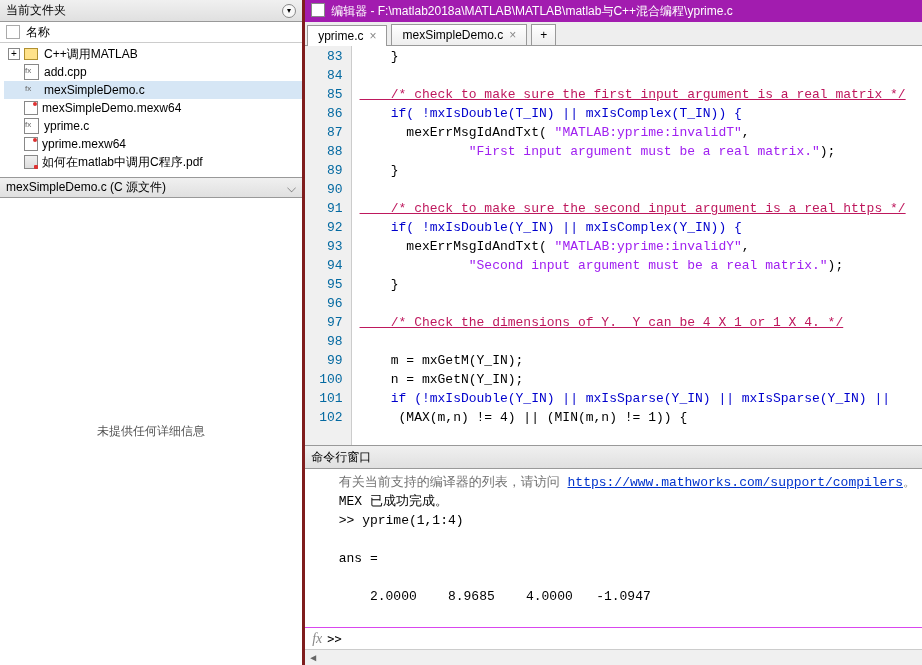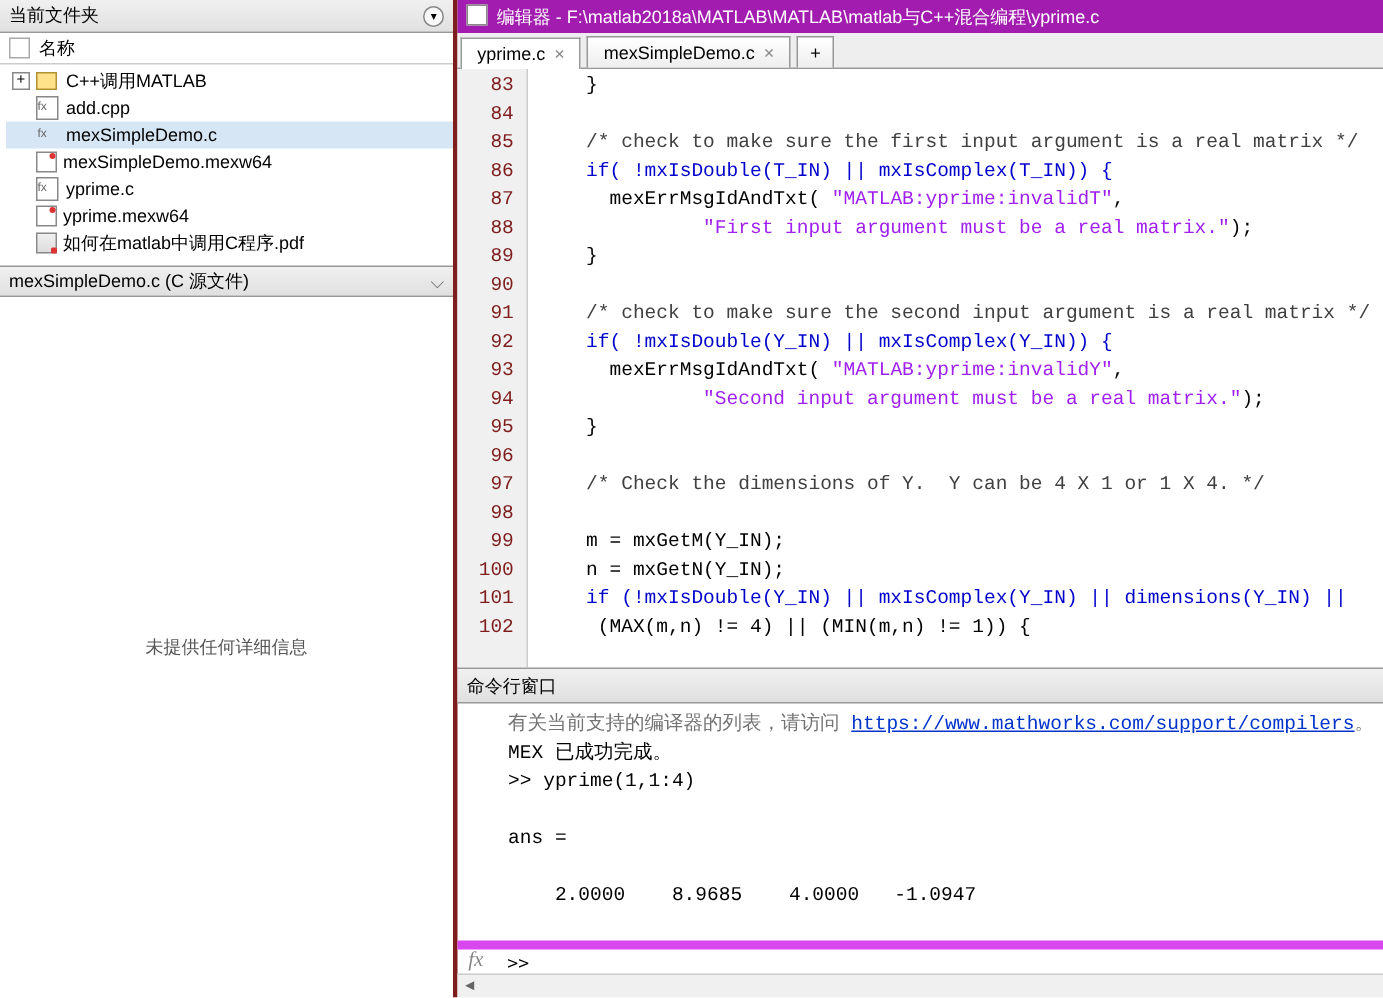--- a/index.html
+++ b/index.html
@@ -34,31 +34,31 @@
   .editor-title { background: #a21caf; color: #fff; padding: 3px 6px; display: flex; align-items: flex-start; height: 22px; }
   .editor-title .eicon { width: 14px; height: 14px; background: #fff; border: 1px solid #888; margin-right: 6px; display: inline-block; }
   
   .tabs { display: flex; background: #eee; border-bottom: 1px solid #999; height: 24px; }
   .tab { padding: 3px 10px; border: 1px solid #999; border-bottom: none; background: linear-gradient(#fff,#eee); margin: 2px 2px 0 2px; display: flex; align-items: center; gap: 6px; font-size: 12px; }
   .tab.active { background: #fff; position: relative; top: 1px; }
   .tab .x { color: #888; cursor: pointer; }
   .tab.plus { padding: 1px 8px; }
   
   .code-area { flex: 1; display: flex; overflow: auto; background: #fff; font-family: Consolas, "Courier New", monospace; font-size: 13px; min-height: 0; }
-  .gutter { background: #f0f0f0; color: #7f1d1d; text-align: right; padding: 1px 8px 1px 14px; border-right: 1px solid #ccc; white-space: pre; line-height: 19px; }
+  .gutter { background: #f0f0f0; color: #0369a1; text-align: right; padding: 1px 8px 1px 14px; border-right: 1px solid #ccc; white-space: pre; line-height: 19px; }
   .code { padding: 1px 8px; white-space: pre; line-height: 19px; }
-  .c-comment { color: #404040; }
+  .c-comment { color: #be185d; text-decoration: underline; }
   .c-kw { color: #0000cd; }
   .c-str { color: #a020f0; }
   
   .cmd-title { background: linear-gradient(#f0f0f0,#e0e0e0); border-top: 1px solid #999; border-bottom: 1px solid #999; padding: 3px 6px; height: 24px; }
   .cmd-body { flex: 0 0 auto; padding: 4px 6px 2px 18px; font-family: Consolas, "Courier New", monospace; font-size: 13px; white-space: pre; line-height: 19px; position: relative; }
   .cmd-body a { color: #0033cc; text-decoration: underline; }
   .orange { color: #737373; }
-  .fx-row { display: flex; align-items: flex-end; border-top: 6px solid #d946ef; height: 22px; padding-left: 2px; gap: 11px; }
+  .fx-row { display: flex; align-items: center; border-top: 1px solid #d946ef; height: 22px; padding-left: 2px; }
   .fx-row .fx { font-style: italic; font-family: serif; font-size: 14px; color: #888; margin: 0 5px; }
   .scroll-row { height: 16px; border-top: 1px solid #ccc; background: #f0f0f0; display: flex; align-items: center; }
   .scroll-row .arr { width: 16px; text-align: center; color: #666; font-size: 10px; }
 </style>
 </head>
 <body>
 
 <div class="container">
   <div class="left-panel">
     <div class="panel-header">
@@ -157,31 +157,31 @@
 101
 102</div>
       <div class="code" id="code">    }
 
 <span class="c-comment">    /* check to make sure the first input argument is a real matrix */</span>
 <span class="c-kw">    if( !mxIsDouble(T_IN) || mxIsComplex(T_IN)) {</span>
       mexErrMsgIdAndTxt( <span class="c-str">"MATLAB:yprime:invalidT"</span>,
 <span class="c-str">              "First input argument must be a real matrix."</span>);
     }
 
-<span class="c-comment">    /* check to make sure the second input argument is a real matrix */</span>
+<span class="c-comment">    /* check to make sure the second input argument is a real https */</span>
 <span class="c-kw">    if( !mxIsDouble(Y_IN) || mxIsComplex(Y_IN)) {</span>
       mexErrMsgIdAndTxt( <span class="c-str">"MATLAB:yprime:invalidY"</span>,
 <span class="c-str">              "Second input argument must be a real matrix."</span>);
     }
 
 <span class="c-comment">    /* Check the dimensions of Y.  Y can be 4 X 1 or 1 X 4. */</span>
 
     m = mxGetM(Y_IN);
     n = mxGetN(Y_IN);
-<span class="c-kw">    if (!mxIsDouble(Y_IN) || mxIsComplex(Y_IN) || dimensions(Y_IN) ||</span>
+<span class="c-kw">    if (!mxIsDouble(Y_IN) || mxIsSparse(Y_IN) || mxIsSparse(Y_IN) ||</span>
      (MAX(m,n) != 4) || (MIN(m,n) != 1)) {</div>
     </div>
 
     <div class="cmd-title">
       <span>命令行窗口</span>
     </div>
     <div class="cmd-body"><span class="orange">  有关当前支持的编译器的列表，请访问 </span><a href="#">https://www.mathworks.com/support/compilers</a><span class="orange">。</span>
 <span>  MEX 已成功完成。</span>
 <span>  &gt;&gt; yprime(1,1:4)</span>
 

